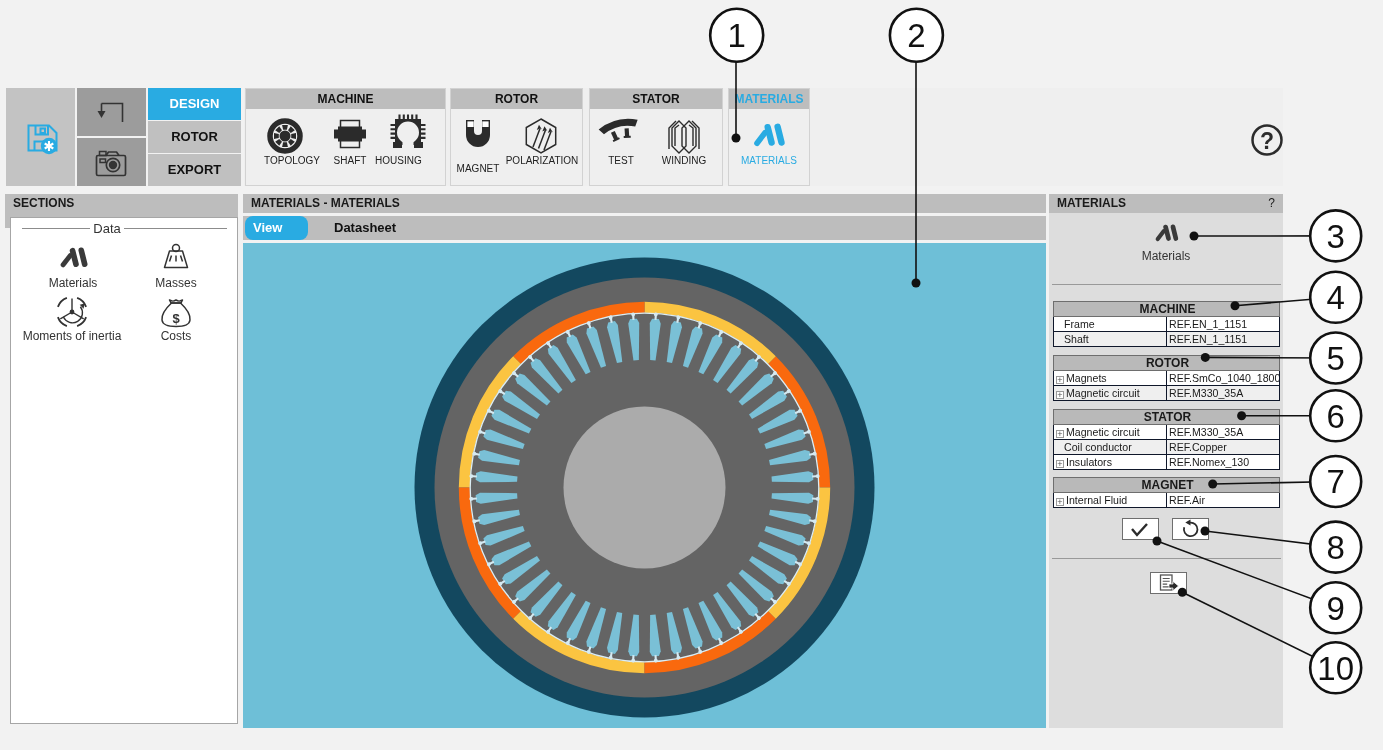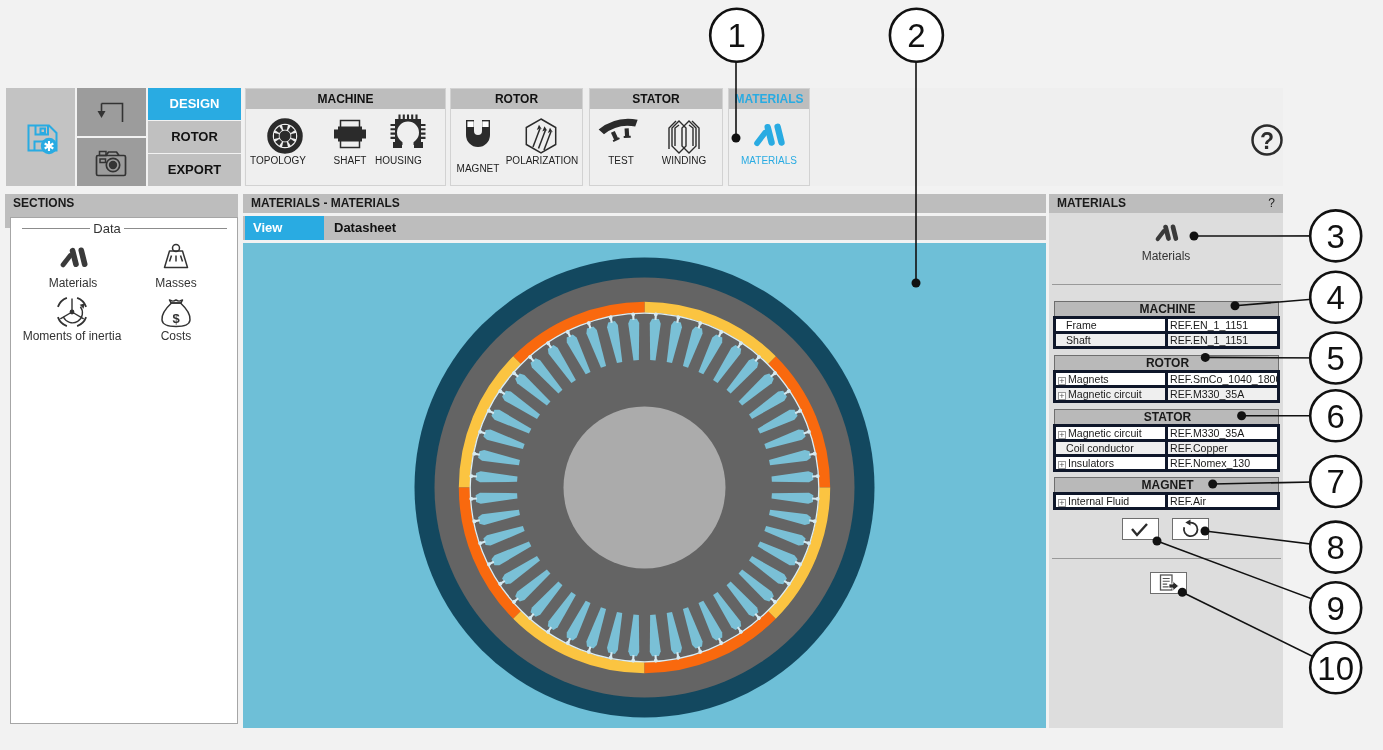--- a/index.html
+++ b/index.html
@@ -3,21 +3,21 @@
 <meta charset="utf-8">
 <style>
 * { margin:0; padding:0; box-sizing:border-box; }
 html,body { width:1383px; height:750px; background:#F2F2F2; font-family:"Liberation Sans", sans-serif; overflow:hidden; }
 .abs { position:absolute; }
 .hdrbar { background:#BDBDBD; font-weight:bold; font-size:12px; color:#1A1A1A; line-height:19px; padding-left:8px; }
 .group { background:#EFEFEF; border:1px solid #D2D2D2; }
 .group .gh { background:#BDBDBD; height:20px; text-align:center; font-weight:bold; font-size:12px; line-height:20px; color:#111; }
 .tabv { position:absolute; font-weight:bold; font-size:13px; line-height:24px; padding-left:8px; }
 table.mt { border-collapse:collapse; width:227px; table-layout:fixed; border:1px solid #8A8A8A; }
-table.mt td { font-size:10.6px; color:#1A1A1A; height:15px; padding:0 0 0 2px; border:3px solid #0f172a; overflow:hidden; white-space:nowrap; }
+table.mt td { font-size:10.6px; color:#1A1A1A; height:15px; padding:0 0 0 2px; border:1px solid #0f172a; overflow:hidden; white-space:nowrap; }
 table.mt .th { background:#B9B9B9; text-align:center; font-weight:bold; font-size:12px; border:1px solid #6E6E6E; }
 .btn { position:absolute; background:#FFF; border:1px solid #6E6E6E; width:37px; height:22px; text-align:center; }
 .pb { display:inline-block; width:8px; height:8px; border:1px solid #999; background:#FFF; color:#555; font-size:9px; line-height:7px; text-align:center; margin-right:2px; vertical-align:-1px; font-weight:normal; }
 </style>
 </head>
 <body>
 
 <div class="abs" style="left:244px;top:88px;width:1039px;height:98px;background:#EFEFEF;"></div>
 <div class="abs" style="left:6px;top:88px;width:69px;height:98px;background:#C3C3C3;" id="savecell"></div>
 <div class="abs" style="left:77px;top:88px;width:69px;height:48px;background:#9C9C9C;" id="arrowcell"></div>
@@ -148,21 +148,21 @@
 <div class="abs group" style="left:450px;top:88px;width:133px;height:98px;background:none;">
  <div class="gh">ROTOR</div>
 </div>
 <div class="abs group" style="left:589px;top:88px;width:134px;height:98px;background:none;">
  <div class="gh">STATOR</div>
 </div>
 <div class="abs group" style="left:728px;top:88px;width:82px;height:98px;background:none;">
  <div class="gh" style="color:#29ABE2;">MATERIALS</div>
 </div>
 
-<div class="abs" style="left:250px;top:155px;width:70px;text-align:left;font-size:10px;color:#222;">TOPOLOGY</div>
+<div class="abs" style="left:250px;top:155px;width:70px;text-align:right;font-size:10px;color:#222;">TOPOLOGY</div>
 <div class="abs" style="left:325px;top:155px;width:50px;text-align:center;font-size:10px;color:#222;">SHAFT</div>
 <div class="abs" style="left:375px;top:155px;width:66px;text-align:left;font-size:10px;color:#222;">HOUSING</div>
 <div class="abs" style="left:452px;top:155px;width:52px;text-align:center;font-size:10px;color:#222;margin-top:8px;">MAGNET</div>
 <div class="abs" style="left:505px;top:155px;width:74px;text-align:center;font-size:10px;color:#222;">POLARIZATION</div>
 <div class="abs" style="left:600px;top:155px;width:42px;text-align:center;font-size:10px;color:#222;">TEST</div>
 <div class="abs" style="left:655px;top:155px;width:58px;text-align:center;font-size:10px;color:#222;">WINDING</div>
 
 <div class="abs hdrbar" style="left:5px;top:194px;width:233px;height:34px;">SECTIONS</div>
 <div class="abs" style="left:10px;top:217px;width:228px;height:507px;background:#FFF;border:1px solid #A6A6A6;"></div>
 
@@ -198,21 +198,21 @@
 </g>
 <text x="176" y="323" font-size="13" font-weight="bold" fill="#333" text-anchor="middle" font-family="Liberation Sans">$</text>
 </svg>
 <div class="abs" style="left:30px;top:276px;width:86px;text-align:center;font-size:12px;color:#333;">Materials</div>
 <div class="abs" style="left:133px;top:276px;width:86px;text-align:center;font-size:12px;color:#333;">Masses</div>
 <div class="abs" style="left:17px;top:329px;width:110px;text-align:center;font-size:12px;color:#333;">Moments of inertia</div>
 <div class="abs" style="left:133px;top:329px;width:86px;text-align:center;font-size:12px;color:#333;">Costs</div>
 
 <div class="abs hdrbar" style="left:243px;top:194px;width:803px;height:19px;">MATERIALS - MATERIALS</div>
 <div class="abs" style="left:243px;top:216px;width:803px;height:24px;background:#BDBDBD;"></div>
-<div class="abs tabv" style="left:245px;top:216px;width:79px;height:24px;background:#29ABE2;color:#FFF;">View</div>
+<div class="abs tabv" style="left:245px;top:216px;width:63px;height:24px;background:#29ABE2;color:#FFF;border-radius:8px;">View</div>
 <div class="abs tabv" style="left:326px;top:216px;width:80px;height:24px;background:#BDBDBD;color:#111;">Datasheet</div>
 
 <svg class="abs" style="left:243px;top:243px;" width="803" height="485" viewBox="0 0 803 485">
 <rect width="803" height="485" fill="#6EBFD7"></rect>
 <defs>
 <g id="slot">
 
  <path d="M398.1 75.5 L396 80 L398.8 117 L404.2 117 L407 80 L404.9 75.5 Z" fill="#7AC0D6"></path>
  <rect x="400.45" y="69.5" width="2.1" height="7" fill="#D5EAF2"></rect>
  <circle cx="401.5" cy="71" r="1.95" fill="#D5EAF2"></circle>

